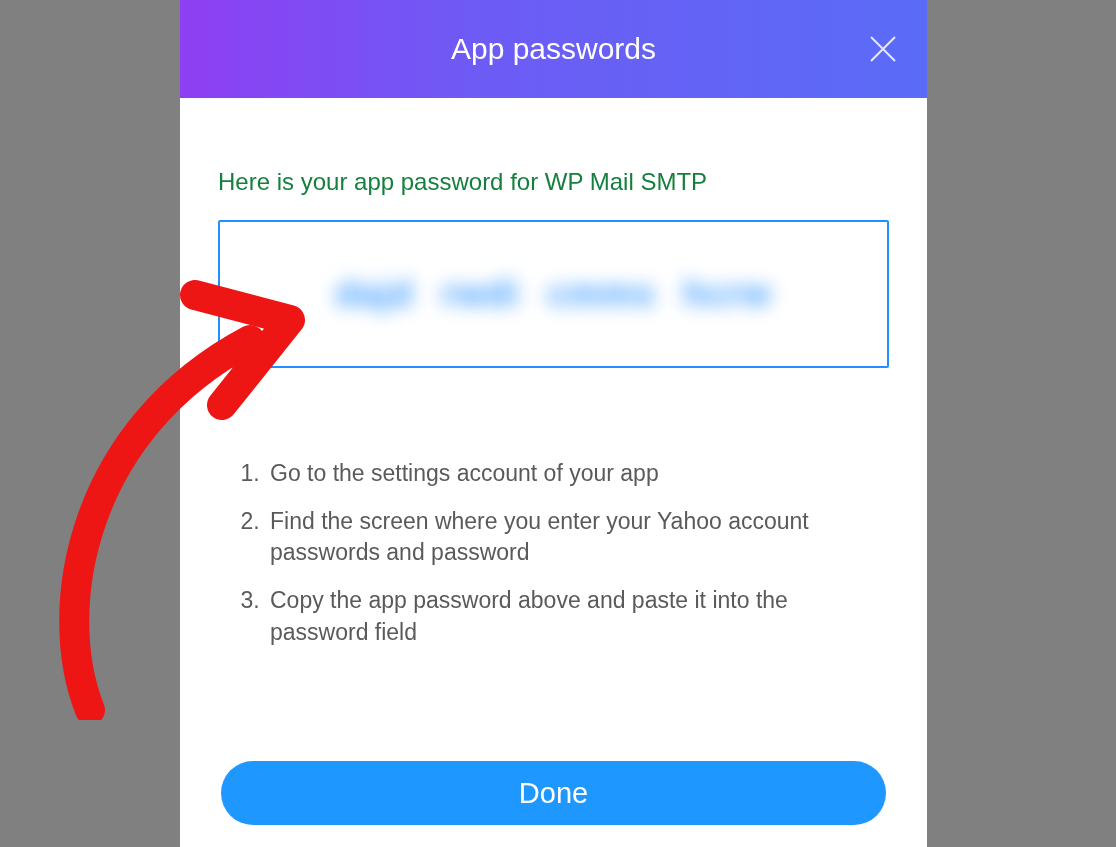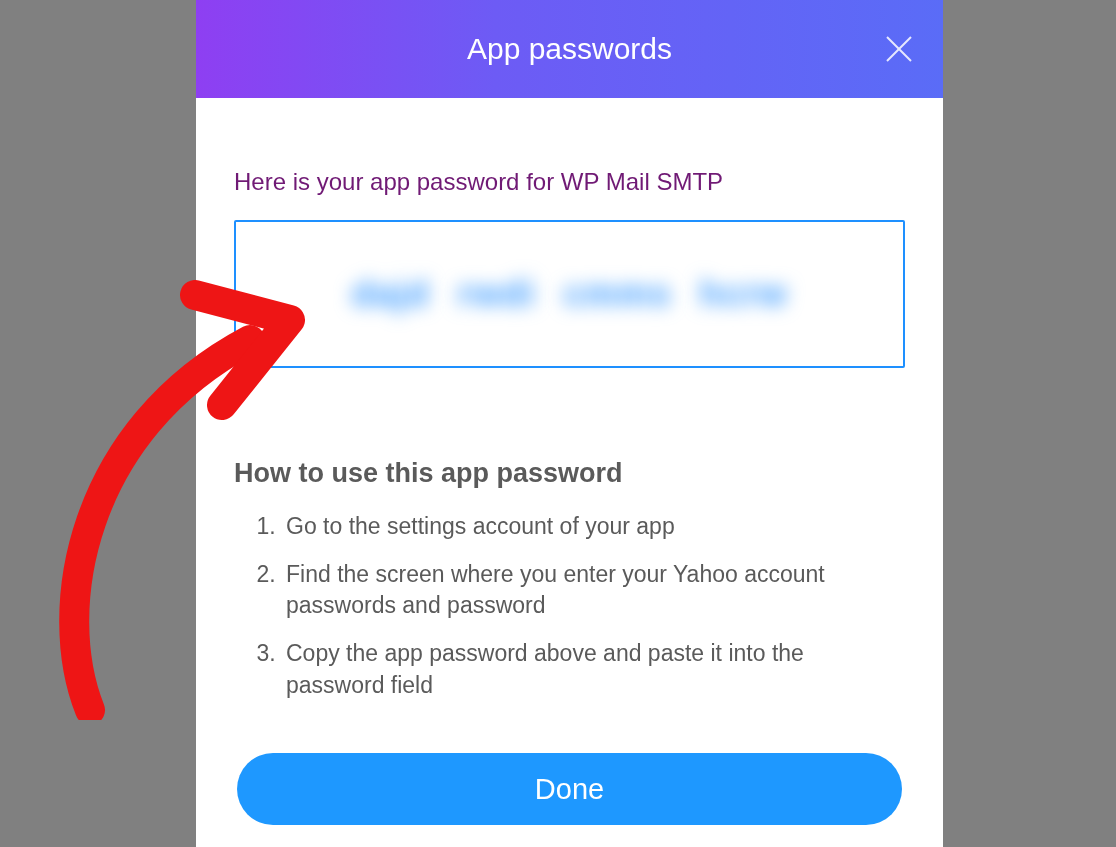--- a/index.html
+++ b/index.html
@@ -7,21 +7,21 @@
     padding: 0;
     width: 1116px;
     height: 847px;
     background: #808080;
     font-family: -apple-system, BlinkMacSystemFont, "Segoe UI", Arial, sans-serif;
     overflow: hidden;
     position: relative;
   }
   .modal {
     position: absolute;
-    left: 196px;
+    left: 180px;
     top: 0;
     width: 747px;
     height: 847px;
     background: #ffffff;
     box-sizing: border-box;
   }
   .modal-header {
     height: 98px;
     background: linear-gradient(90deg, #8e3ff2 0%, #6d5bf5 40%, #5a6cf7 100%);
     display: flex;
@@ -41,21 +41,21 @@
     transform: translateY(-50%);
     width: 36px;
     height: 36px;
     cursor: pointer;
     opacity: 0.85;
   }
   .modal-body {
     padding: 70px 38px 0 38px;
   }
   .intro {
-    color: #701a75;
+    color: #15803d;
     font-size: 24px;
     font-weight: 400;
     margin: 0 0 24px 0;
   }
   .password-box {
     border: 2px solid #1e90ff;
     border-radius: 2px;
     height: 144px;
     display: flex;
     align-items: center;
@@ -85,21 +85,21 @@
   }
   .howto-list li {
     margin-bottom: 16px;
     padding-left: 4px;
   }
   .done-btn {
     position: absolute;
     left: 41px;
     right: 41px;
     bottom: 22px;
-    height: 72px;
+    height: 64px;
     border-radius: 40px;
     background: #1e98ff;
     color: #ffffff;
     font-size: 29px;
     display: flex;
     align-items: center;
     justify-content: center;
     cursor: pointer;
     border: none;
   }
@@ -129,21 +129,20 @@
   <div class="modal-body">
     <p class="intro">Here is your app password for WP Mail SMTP</p>
 
     <div class="password-box">
       <span class="pw-chunk">dajd</span>
       <span class="pw-chunk">rwdi</span>
       <span class="pw-chunk">cmms</span>
       <span class="pw-chunk">hcrw</span>
     </div>
 
-    <h3 class="howto-title">How to use this app password</h3>
     <ol class="howto-list">
       <li>Go to the settings account of your app</li>
       <li>Find the screen where you enter your Yahoo account passwords and password</li>
       <li>Copy the app password above and paste it into the password field</li>
     </ol>
   </div>
 
   <button class="done-btn">Done</button>
 </div>
 

